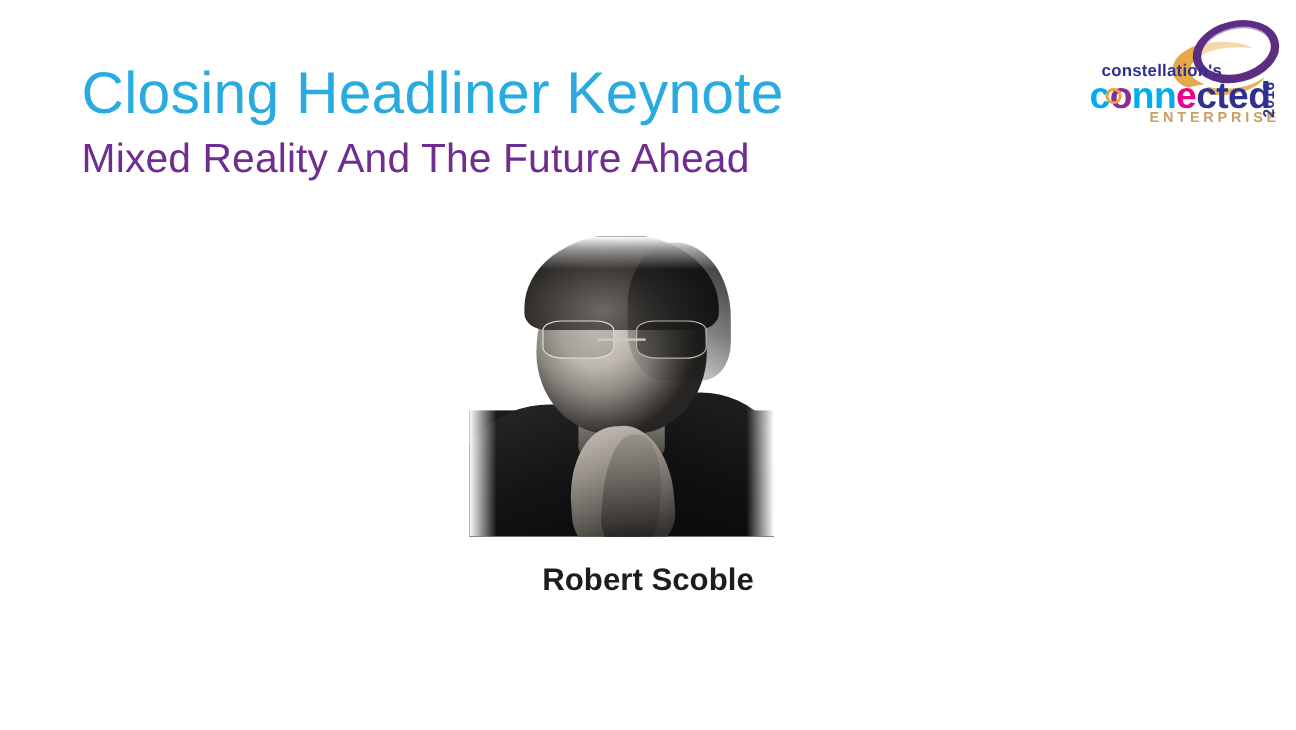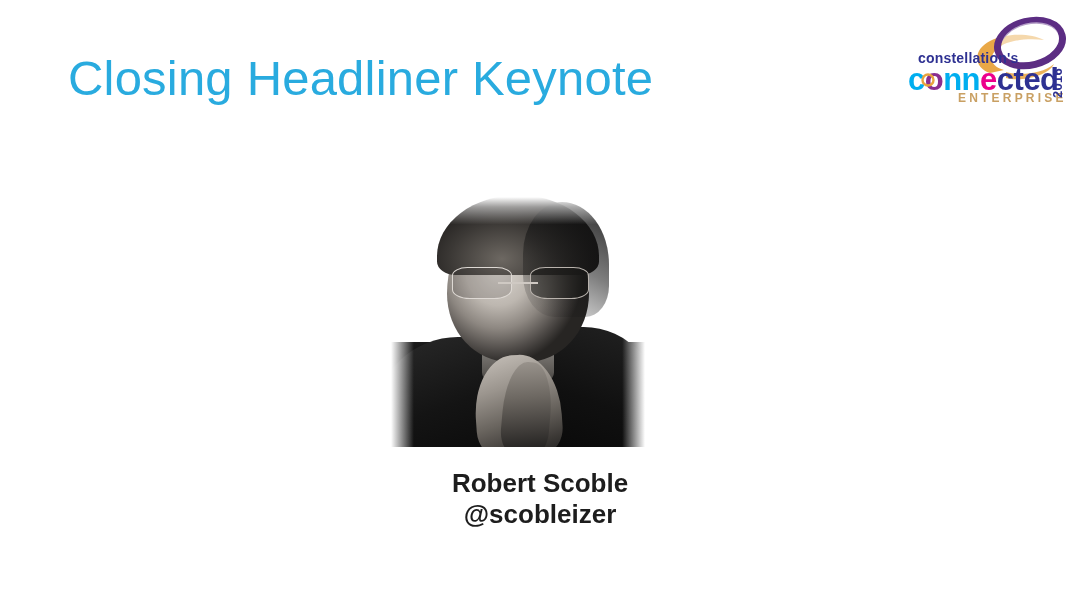--- a/index.html
+++ b/index.html
@@ -182,20 +182,21 @@
   }
   .logo svg { display: block; }
 </style>
 </head>
 <body>
 
 <div class="slide">
 
   <div class="title-block">
     <div class="slide-title" style="color: rgb(41, 171, 223);">Closing Headliner Keynote</div>
+    <div class="slide-subtitle" style="color: rgb(111, 45, 143);">Mixed Reality And The Future Ahead</div>
   </div>
 
   <div class="portrait-wrap">
     <div class="portrait">
       <div class="pt-bg"></div>
       <div class="pt-shoulderL"></div>
       <div class="pt-shoulderR"></div>
       <div class="pt-neck"></div>
       <div class="pt-head"></div>
       <div class="pt-hair"></div>
@@ -206,21 +207,20 @@
       </div>
       <div class="pt-bridge"></div>
       <div class="pt-hands"></div>
       <div class="pt-hands2"></div>
       <div class="pt-vignette"></div>
     </div>
   </div>
 
   <div class="speaker">
     <div style="color: rgb(29, 29, 29);">Robert Scoble</div>
-    <div style="color: rgb(29, 29, 29);">@scobleizer</div>
   </div>
 
   <div class="logo">
     <svg width="170" height="96" viewBox="0 0 170 96" xmlns="http://www.w3.org/2000/svg">
 
       <path d="M88 63 C72 58 70 40 88 31 C104 23 128 23 142 30 C126 28 106 30 96 38 C86 46 88 56 102 60 Z" fill="#E8A33D" opacity="0.95"></path>
       <path d="M104 62 C118 66 140 64 152 54 C146 66 120 72 104 68 Z" fill="#E8A33D" opacity="0.85"></path>
 
       <ellipse cx="128" cy="33" rx="33" ry="22" fill="none" stroke="#5C2D83" stroke-width="7" transform="rotate(-14 128 33)"></ellipse>
       <ellipse cx="128" cy="31" rx="29" ry="18" fill="#FFFFFF" opacity="0.55" transform="rotate(-14 128 31)"></ellipse>

